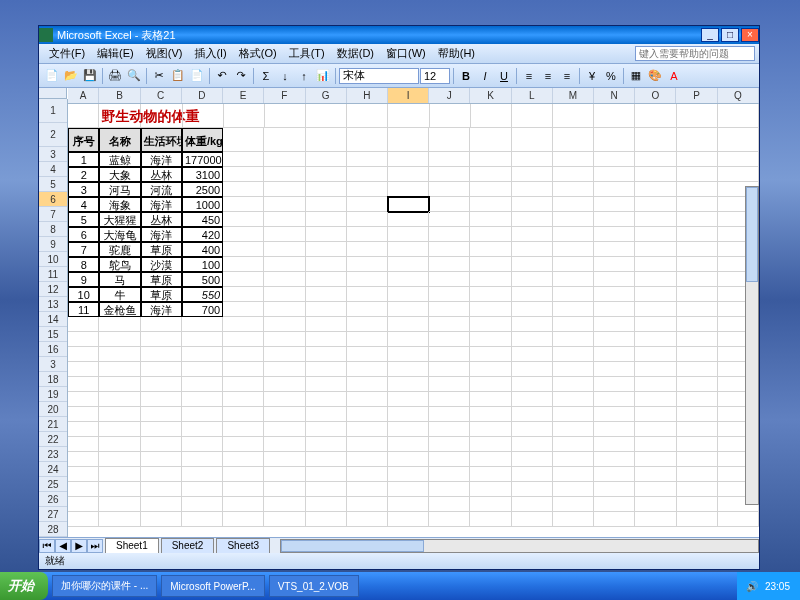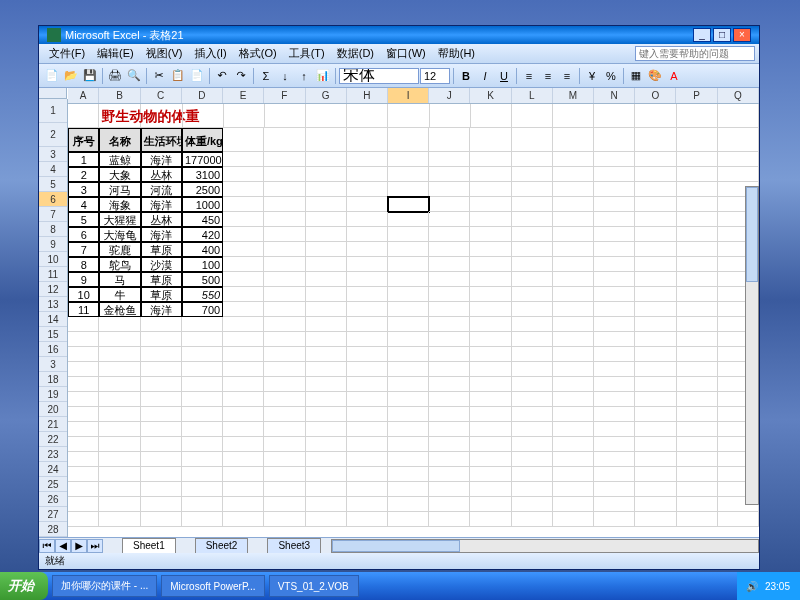--- a/index.html
+++ b/index.html
@@ -1,31 +1,31 @@
 <!DOCTYPE html>
 <html><head>
 <meta charset="utf-8">
 <style>
 * { box-sizing: border-box; margin: 0; padding: 0; }
 body { font-family: "SimSun", Arial, sans-serif; font-size: 11px; background: linear-gradient(180deg, #4a6db8 0%, #7a9bd4 30%, #3a5a9e 50%, #6080c0 70%, #2a4a8a 100%); width: 800px; height: 600px; overflow: hidden; position: relative; }
 .desktop { width: 800px; height: 600px; position: relative; }
 .excel-window { position: absolute; top: 25px; left: 38px; width: 722px; height: 545px; background: #fff; border: 1px solid #0a246a; display: flex; flex-direction: column; }
-.titlebar { height: 18px; background: linear-gradient(180deg, #0066cc 0%, #3399ff 50%, #0066cc 100%); color: #fff; display: flex; align-items: center; padding: 0 8px; font-size: 11px; }
+.titlebar { height: 18px; background: linear-gradient(180deg, #0066cc 0%, #3399ff 50%, #0066cc 100%); color: #fff; display: flex; align-items: center; padding: 0 0; font-size: 11px; }
 .titlebar .icon { width: 14px; height: 14px; background: #217346; margin-right: 4px; }
 .titlebar .title { flex: 1; }
 .titlebar .wbtns { display: flex; gap: 2px; }
 .titlebar .wbtn { width: 18px; height: 14px; background: #d4e5ff; border: 1px solid #003399; text-align: center; line-height: 12px; font-size: 10px; color: #003; cursor: pointer; }
 .titlebar .wbtn.close { background: #ff6644; color: #fff; }
 .menubar { height: 20px; background: linear-gradient(180deg, #e3efff 0%, #c4daf5 100%); display: flex; align-items: center; padding: 0 4px; font-size: 11px; border-bottom: 1px solid #8aa9d5; }
 .menubar .mi { padding: 2px 6px; cursor: pointer; }
 .menubar .help-search { margin-left: auto; width: 120px; height: 15px; border: 1px solid #7a9bd4; background: #fff; padding: 0 3px; font-size: 10px; color: #888; }
 .toolbar { height: 24px; background: linear-gradient(180deg, #e3efff 0%, #c4daf5 100%); display: flex; align-items: center; padding: 0 4px; gap: 1px; border-bottom: 1px solid #8aa9d5; }
 .tbtn { width: 18px; height: 18px; border: 1px solid transparent; display: flex; align-items: center; justify-content: center; font-size: 11px; cursor: pointer; }
 .tsep { width: 1px; height: 16px; background: #8aa9d5; margin: 0 2px; }
-.font-box { width: 80px; height: 16px; border: 1px solid #7a9bd4; background: #fff; padding: 0 3px; font-size: 16px; }
+.font-box { width: 80px; height: 16px; border: 1px solid #7a9bd4; background: #fff; padding: 0 3px; font-size: 11px; }
 .size-box { width: 30px; height: 16px; border: 1px solid #7a9bd4; background: #fff; padding: 0 3px; font-size: 11px; }
 .namebox-row { height: 20px; background: linear-gradient(180deg, #e3efff 0%, #c4daf5 100%); display: flex; align-items: center; padding: 0 4px; border-bottom: 1px solid #8aa9d5; }
 .namebox { width: 70px; height: 16px; border: 1px solid #7a9bd4; background: #fff; padding: 0 4px; font-size: 11px; text-align: center; }
 .fx { margin: 0 8px; font-style: italic; font-size: 11px; }
 .formula-bar { flex: 1; height: 16px; border: 1px solid #7a9bd4; background: #fff; }
 .grid-area { flex: 1; display: flex; background: #fff; overflow: hidden; position: relative; }
 .rowheads { display: flex; flex-direction: column; background: #e4ecf7; border-right: 1px solid #9eb6ce; }
 .corner { width: 28px; height: 16px; background: #e4ecf7; border-bottom: 1px solid #9eb6ce; border-right: 1px solid #9eb6ce; }
 .rh { width: 28px; height: 15px; border-bottom: 1px solid #c5d2e4; text-align: center; font-size: 10px; line-height: 15px; color: #333; }
 .rh.tall { height: 24px; line-height: 24px; }
@@ -40,21 +40,21 @@
 .cell { border-right: 1px solid #d4d4d4; border-bottom: 1px solid #d4d4d4; font-size: 11px; line-height: 15px; padding: 0 2px; overflow: hidden; white-space: nowrap; }
 .row.tall .cell { line-height: 24px; }
 .cell.selected { outline: 2px solid #000; outline-offset: -1px; }
 .title-cell { text-align: center; color: #c00000; font-weight: bold; font-size: 14px; }
 .hdr-cell { background: #e0e0e0; border: 1px solid #000 !important; text-align: center; font-weight: bold; }
 .data-bordered { border: 1px solid #000 !important; text-align: center; }
 .data-bordered.right { text-align: right; }
 .sheet-tabs { height: 16px; background: #e4ecf7; display: flex; align-items: center; border-top: 1px solid #8aa9d5; font-size: 10px; }
 .sheet-nav { display: flex; }
 .sheet-nav .sn { width: 16px; height: 14px; border: 1px solid #8aa9d5; background: #d4e5ff; text-align: center; line-height: 12px; cursor: pointer; }
-.sheet-tab { padding: 0 10px; background: #fff; border: 1px solid #888; border-bottom: none; margin-left: 19px; cursor: pointer; line-height: 14px; }
+.sheet-tab { padding: 0 10px; background: #fff; border: 1px solid #888; border-bottom: none; margin-left: 2px; cursor: pointer; line-height: 14px; }
 .sheet-tab.inactive { background: #d4e5ff; }
 .hscroll { flex: 1; margin-left: 10px; height: 14px; background: #e8e8e8; border: 1px solid #888; position: relative; }
 .hscroll .thumb { position: absolute; left: 0; width: 30%; height: 100%; background: #c4daf5; border: 1px solid #8aa9d5; }
 .statusbar { height: 16px; background: linear-gradient(180deg, #e3efff 0%, #c4daf5 100%); font-size: 10px; padding: 0 6px; line-height: 16px; }
 .vscroll { position: absolute; right: 0; top: 98px; width: 14px; bottom: 32px; background: #e8e8e8; border: 1px solid #888; }
 .vscroll .thumb { position: absolute; top: 0; height: 30%; width: 100%; background: #c4daf5; border: 1px solid #8aa9d5; }
 .taskbar { position: absolute; bottom: 0; left: 0; right: 0; height: 28px; background: linear-gradient(180deg, #3d95ff 0%, #2470e0 50%, #1550c0 100%); display: flex; align-items: center; }
 .start-btn { height: 28px; padding: 0 14px 0 8px; background: linear-gradient(180deg, #5fc254 0%, #3a9830 100%); color: #fff; font-weight: bold; font-style: italic; font-size: 13px; display: flex; align-items: center; border-radius: 0 8px 8px 0; cursor: pointer; }
 .task-item { height: 22px; margin-left: 4px; padding: 0 8px; background: #3d7de0; border: 1px solid #2a5db0; color: #fff; font-size: 10px; display: flex; align-items: center; cursor: pointer; min-width: 90px; max-width: 120px; overflow: hidden; }
 .task-item.active { background: #2a5db0; }

